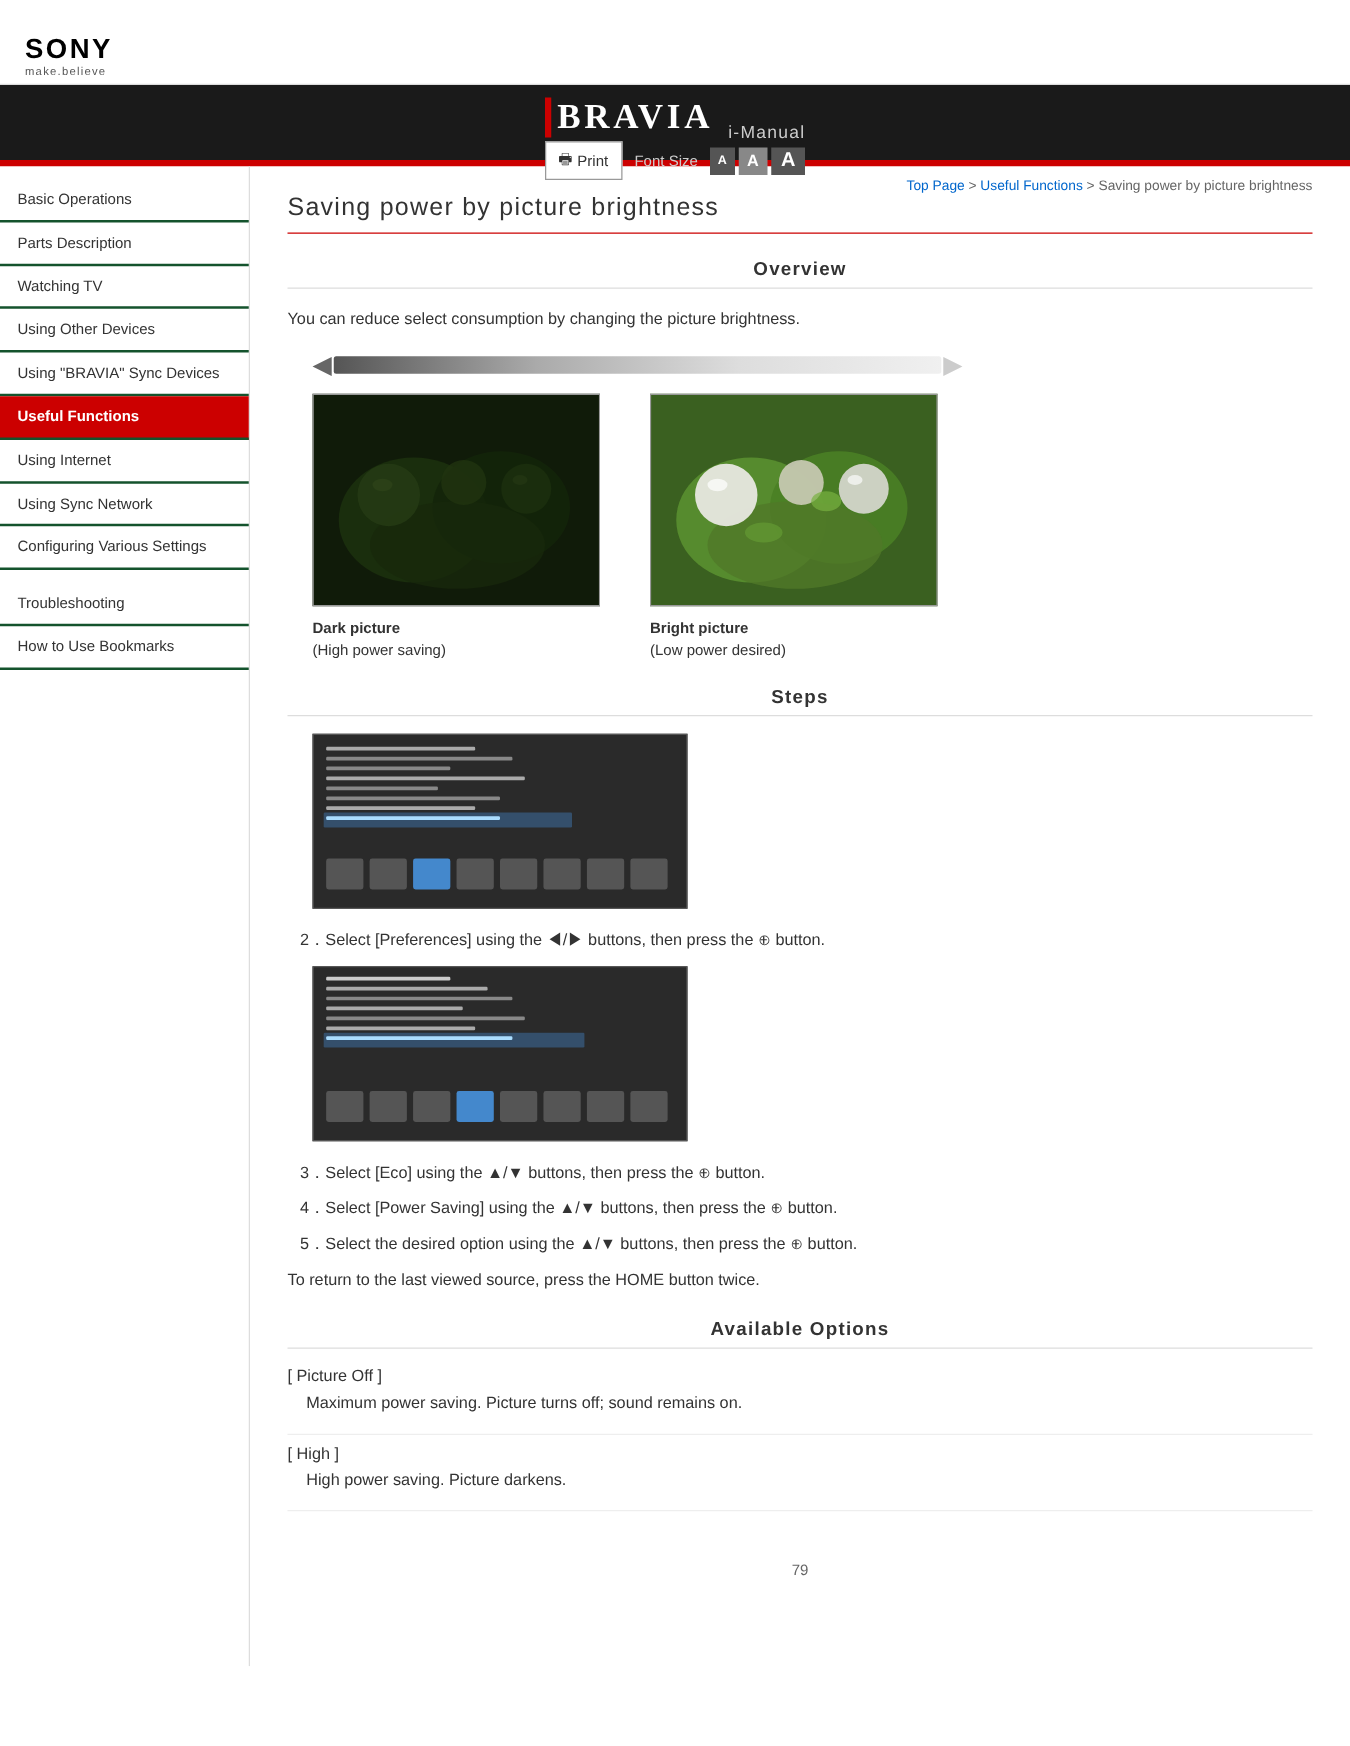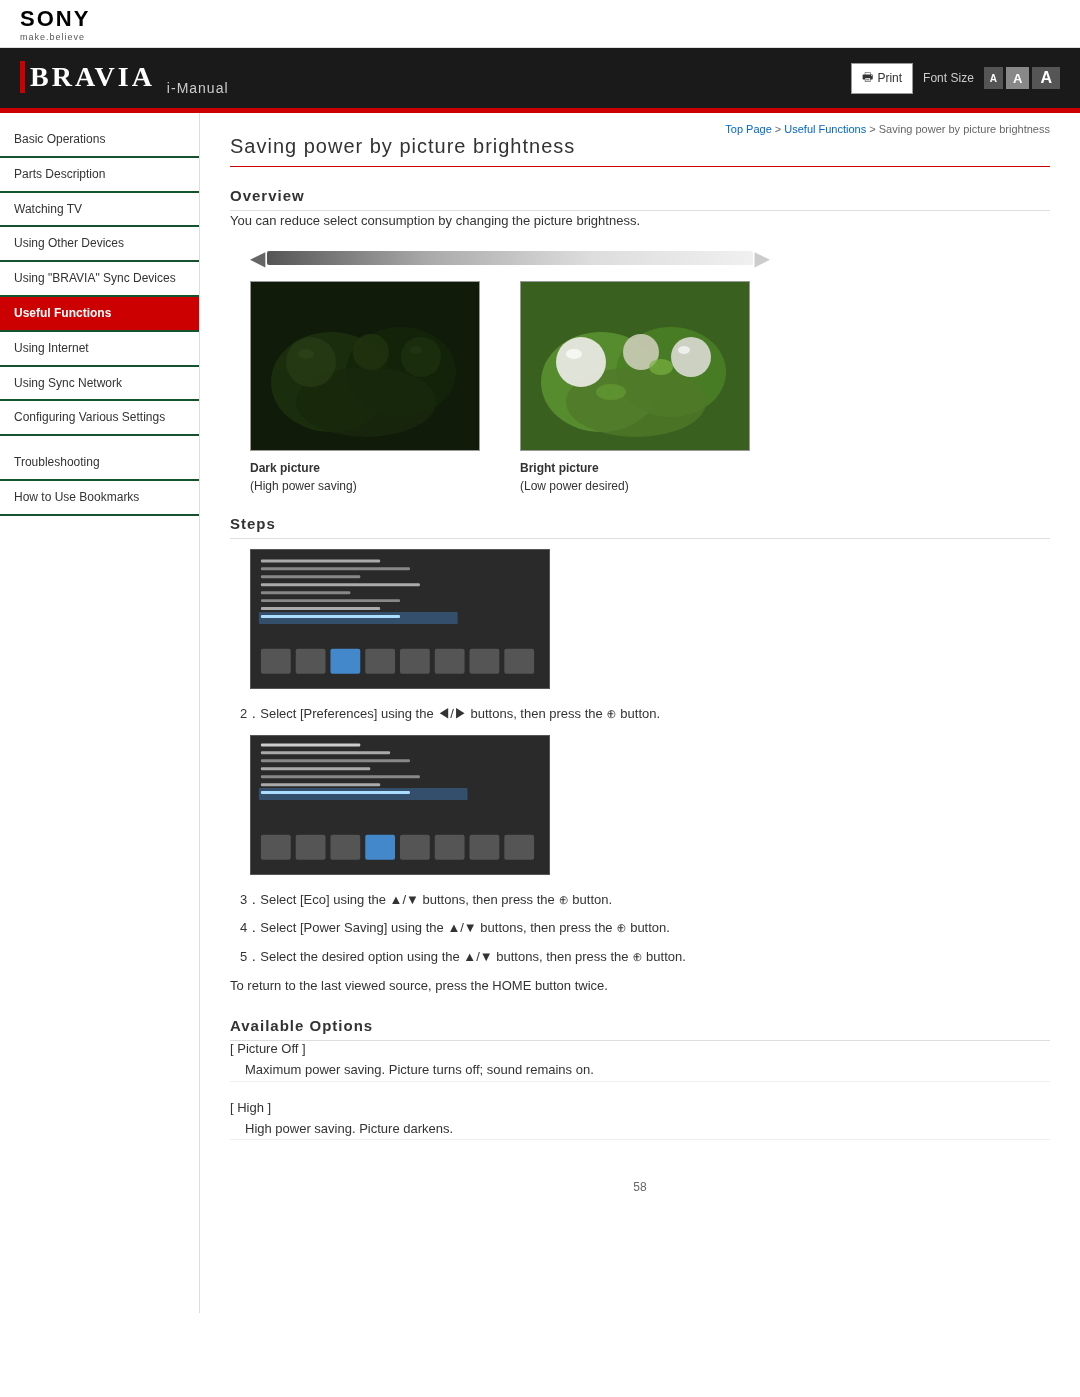--- a/index.html
+++ b/index.html
@@ -6,20 +6,21 @@
     body { font-family: Arial, sans-serif; font-size: 13px; color: #333; background: #fff; width: 1080px; }
 
     
     .header {
       background: #1a1a1a;
       padding: 10px 20px;
       display: flex;
       align-items: center;
       justify-content: space-between;
       height: 60px;
+      flex-direction: column;
     }
     .bravia-logo {
       display: flex;
       align-items: baseline;
       gap: 12px;
     }
     .bravia-text {
       font-size: 28px;
       font-weight: bold;
       color: #fff;
@@ -67,21 +68,21 @@
     .font-btn.large { font-size: 16px; padding: 2px 8px; }
 
     
     .red-stripe {
       background: #cc0000;
       height: 5px;
     }
 
     
     .sony-header {
-      padding: 6px 20px 5px;
+      padding: 26px 20px 5px;
       border-bottom: 1px solid #ddd;
     }
     .sony-logo {
       font-size: 22px;
       font-weight: bold;
       letter-spacing: 2px;
       color: #000;
       font-family: 'Arial Black', sans-serif;
     }
     .sony-tagline {
@@ -147,21 +148,23 @@
     }
 
     
     .section-heading {
       font-size: 15px;
       font-weight: bold;
       letter-spacing: 1px;
       color: #333;
       padding-bottom: 6px;
       border-bottom: 1px solid #ddd;
+      margin-bottom: 14px;
       margin-top: 20px;
+      text-align: center;
     }
 
     
     .content-text {
       font-size: 13px;
       color: #333;
       line-height: 1.6;
       margin-bottom: 15px;
     }
 
@@ -193,21 +196,22 @@
       margin: 10px 0 15px 20px;
       display: flex;
       align-items: center;
       justify-content: center;
       position: relative;
       overflow: hidden;
     }
 
     
     .option-block {
-      margin-bottom: 18px;
+      margin-bottom: 7px;
+      padding-bottom: 14px;
       border-bottom: 1px solid #eee;
     }
     .option-label {
       font-size: 13px;
       font-weight: normal;
       color: #333;
       margin-bottom: 4px;
     }
     .option-desc {
       font-size: 13px;
@@ -420,16 +424,16 @@
     <div class="option-block">
       <p class="option-label">[ Picture Off ]</p>
       <p class="option-desc">Maximum power saving. Picture turns off; sound remains on.</p>
     </div>
 
     <div class="option-block">
       <p class="option-label">[ High ]</p>
       <p class="option-desc">High power saving. Picture darkens.</p>
     </div>
 
-    <div class="page-number">58</div>
+    <div class="page-number">79</div>
 
   </main>
 </div>
 
 </body></html>

